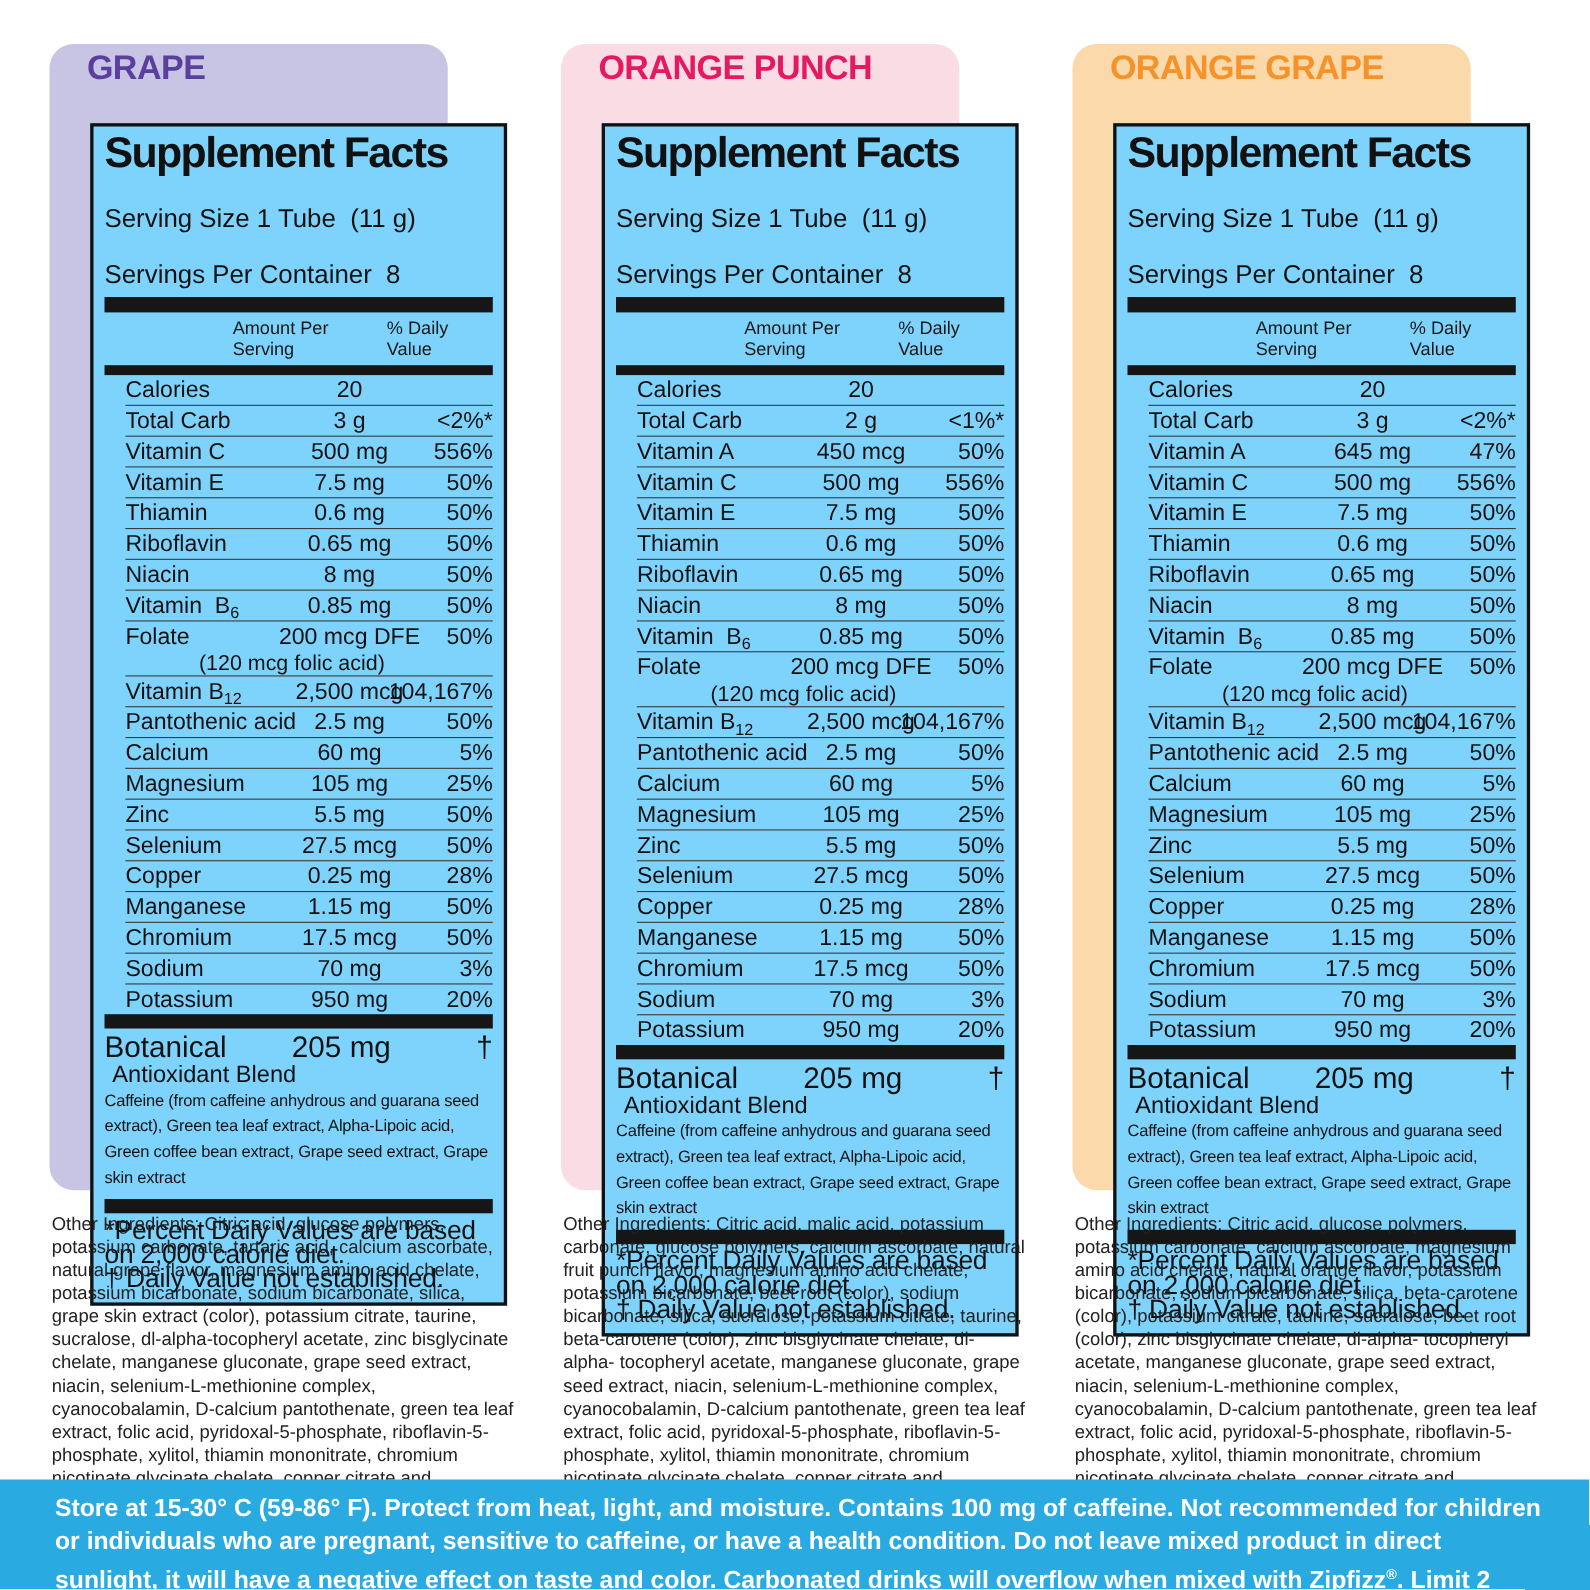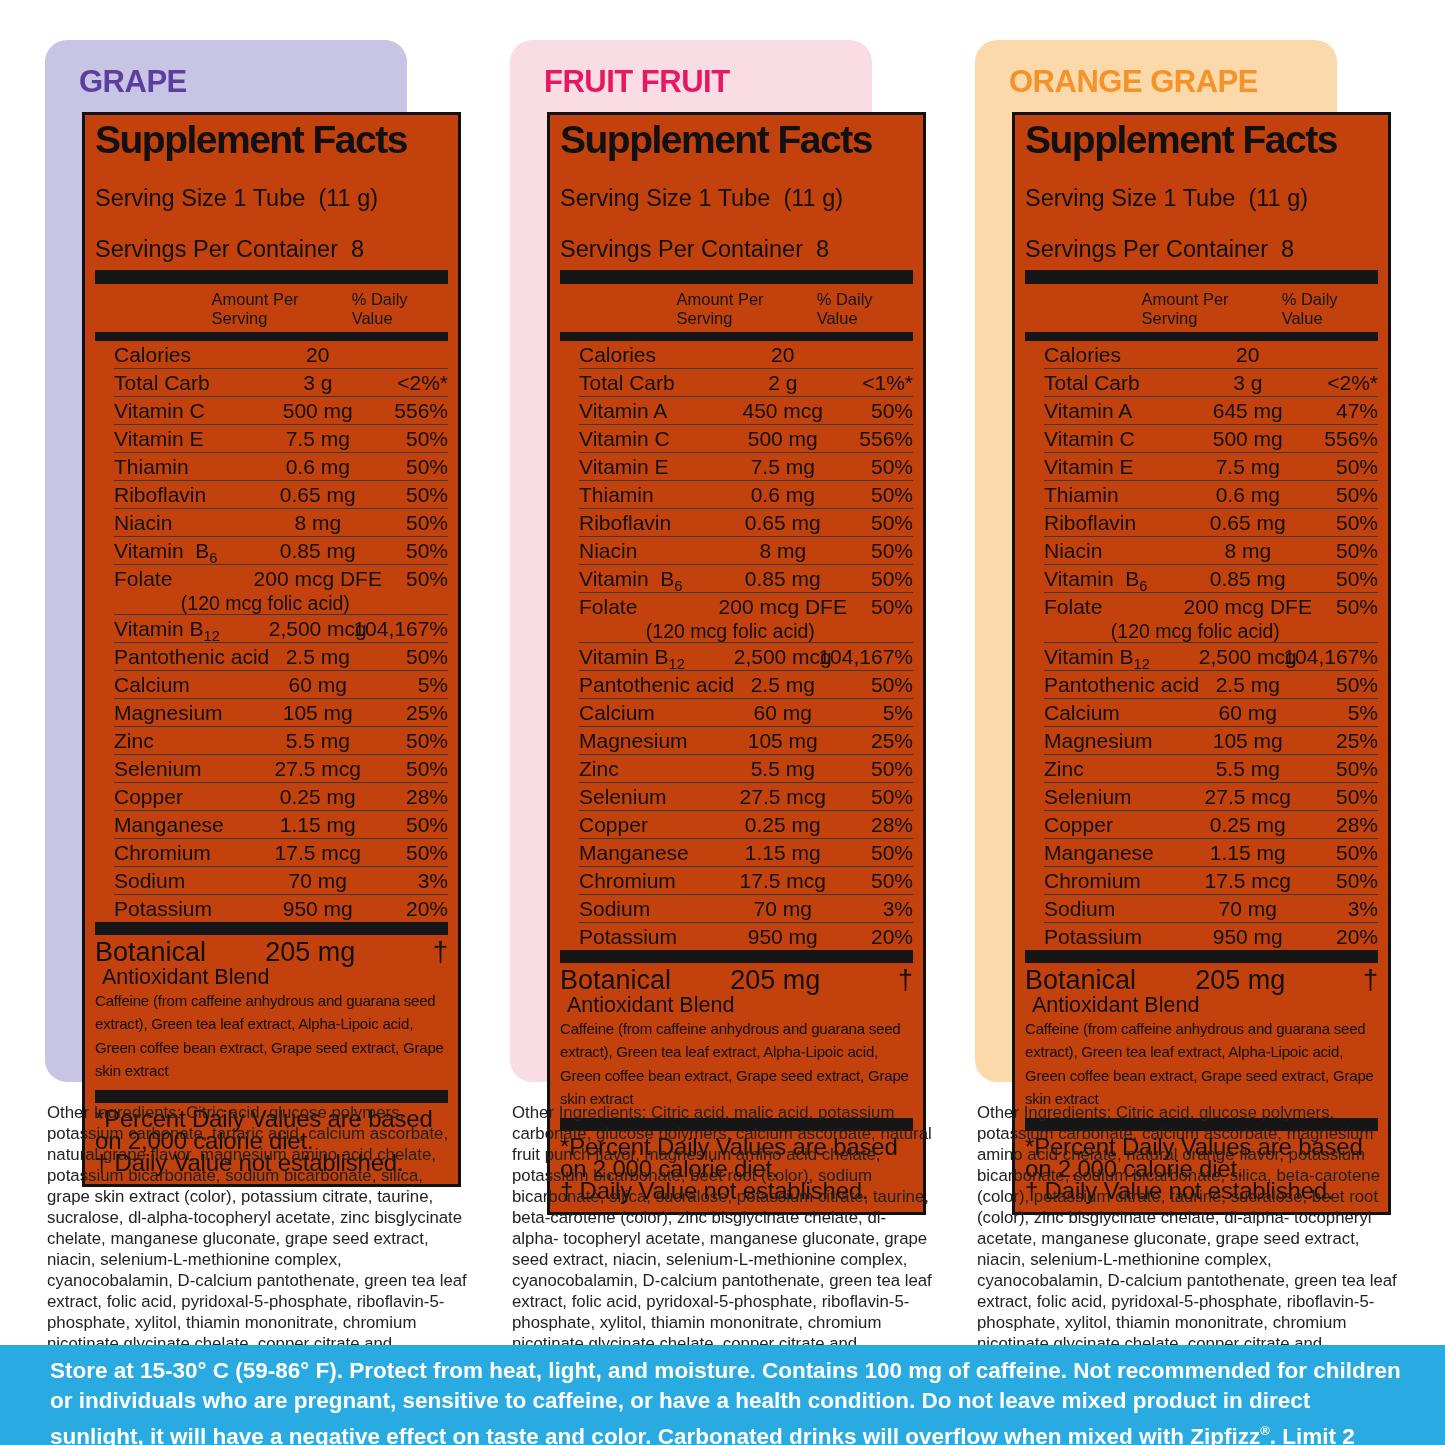--- a/index.html
+++ b/index.html
@@ -3,24 +3,24 @@
 <meta charset="utf-8">
 <style>
   html,body{margin:0;padding:0;}
   body{
     width:1445px;height:1445px;position:relative;background:#ffffff;
     font-family:"Liberation Sans",sans-serif;color:#111;overflow:hidden;
   }
   .column{position:absolute;top:40px;width:422px;height:1400px;}
   #col0{left:45px;} #col1{left:510px;} #col2{left:975px;}
   .card{position:absolute;left:0;top:0;width:362px;height:1042px;background:var(--card,#ddd);border-radius:22px;}
-  .flavor-title{position:absolute;left:34px;top:24px;font-size:31px;font-weight:700;letter-spacing:-0.5px;color:var(--accent,#333);}
+  .flavor-title{position:absolute;left:34px;top:4px;font-size:31px;font-weight:700;letter-spacing:-0.5px;color:var(--accent,#333);}
   .facts{
     position:absolute;left:37px;top:72px;width:379px;box-sizing:border-box;
-    border:3px solid #111;background:#c2410c;padding:5px 10px 10px 10px;
+    border:3px solid #111;background:#7dd3fc;padding:5px 10px 10px 10px;
   }
   .sf-title{font-size:39px;font-weight:700;letter-spacing:-1.5px;line-height:1.04;white-space:nowrap;}
   .serv{font-size:23.5px;line-height:28px;white-space:pre-wrap;margin-top:23px;}
   .bar{background:#161616;}
   .b1{height:14px;margin:7px 0 3px 0;}
   .colhdr{display:flex;font-size:16.5px;padding:3px 0 4px 0;color:#161616;}
   .colhdr .ah{margin-left:33%;}
   .colhdr .dh{margin-left:auto;}
   .b2{height:9px;}
   .rows{display:block;margin-left:19px;}
@@ -137,21 +137,21 @@
     </div>
     <div class="bar b4"></div>
     <div class="fn">*Percent Daily Values are based on 2,000 calorie diet.</div>
     <div class="fn">† Daily Value not established.</div>
   </div>
   <div class="oi">Other Ingredients: Citric acid, glucose polymers, potassium carbonate, tartaric acid, calcium ascorbate, natural grape flavor, magnesium amino acid chelate, potassium bicarbonate, sodium bicarbonate, silica, grape skin extract (color), potassium citrate, taurine, sucralose, dl-alpha-tocopheryl acetate, zinc bisglycinate chelate, manganese gluconate, grape seed extract, niacin, selenium-L-methionine complex, cyanocobalamin, D-calcium pantothenate, green tea leaf extract, folic acid, pyridoxal-5-phosphate, riboflavin-5-phosphate, xylitol, thiamin mononitrate, chromium nicotinate glycinate chelate, copper citrate and methylcobalamin.</div>
 </div>
 
 <div class="column" id="col1" style="--card: #fadde4; --accent: #e51861;">
   <div class="card"></div>
-  <div class="flavor-title">FRUIT FRUIT</div>
+  <div class="flavor-title">ORANGE PUNCH</div>
   <div class="facts">
     <div class="sf-title">Supplement Facts</div>
     <div class="serv">Serving Size 1 Tube  (11 g)</div>
     <div class="serv">Servings Per Container  8</div>
     <div class="bar b1"></div>
     <div class="colhdr">
       <span class="ah">Amount Per Serving</span>
       <span class="dh">% Daily Value</span>
     </div>
     <div class="bar b2"></div>

